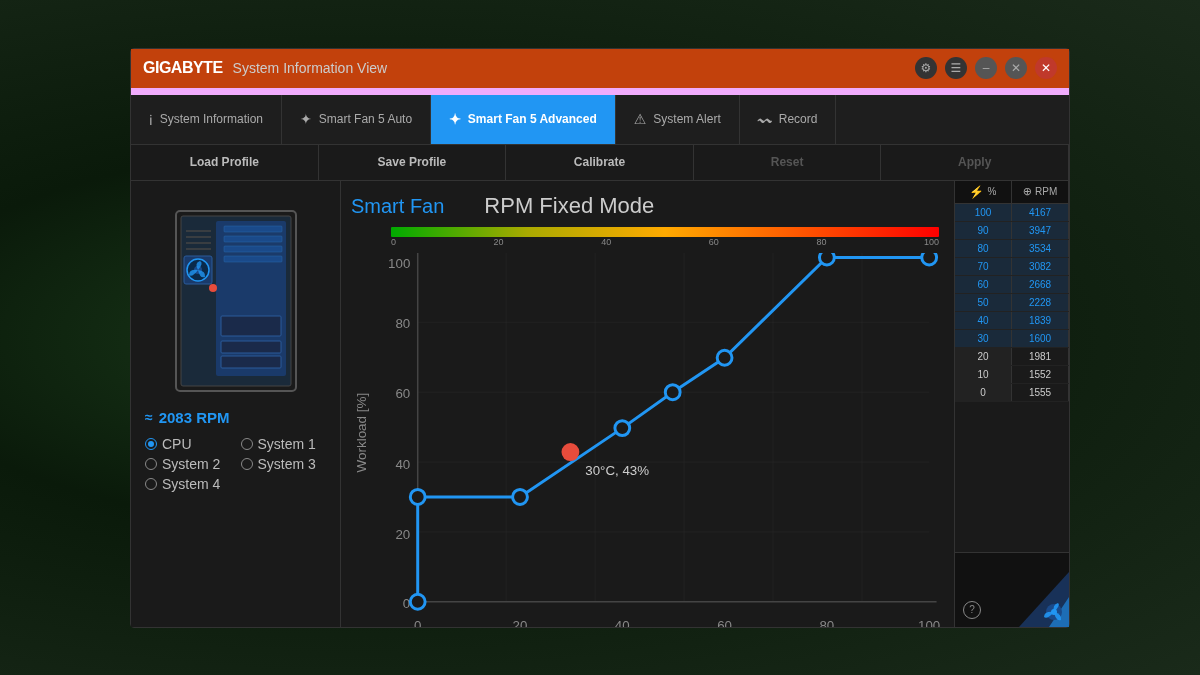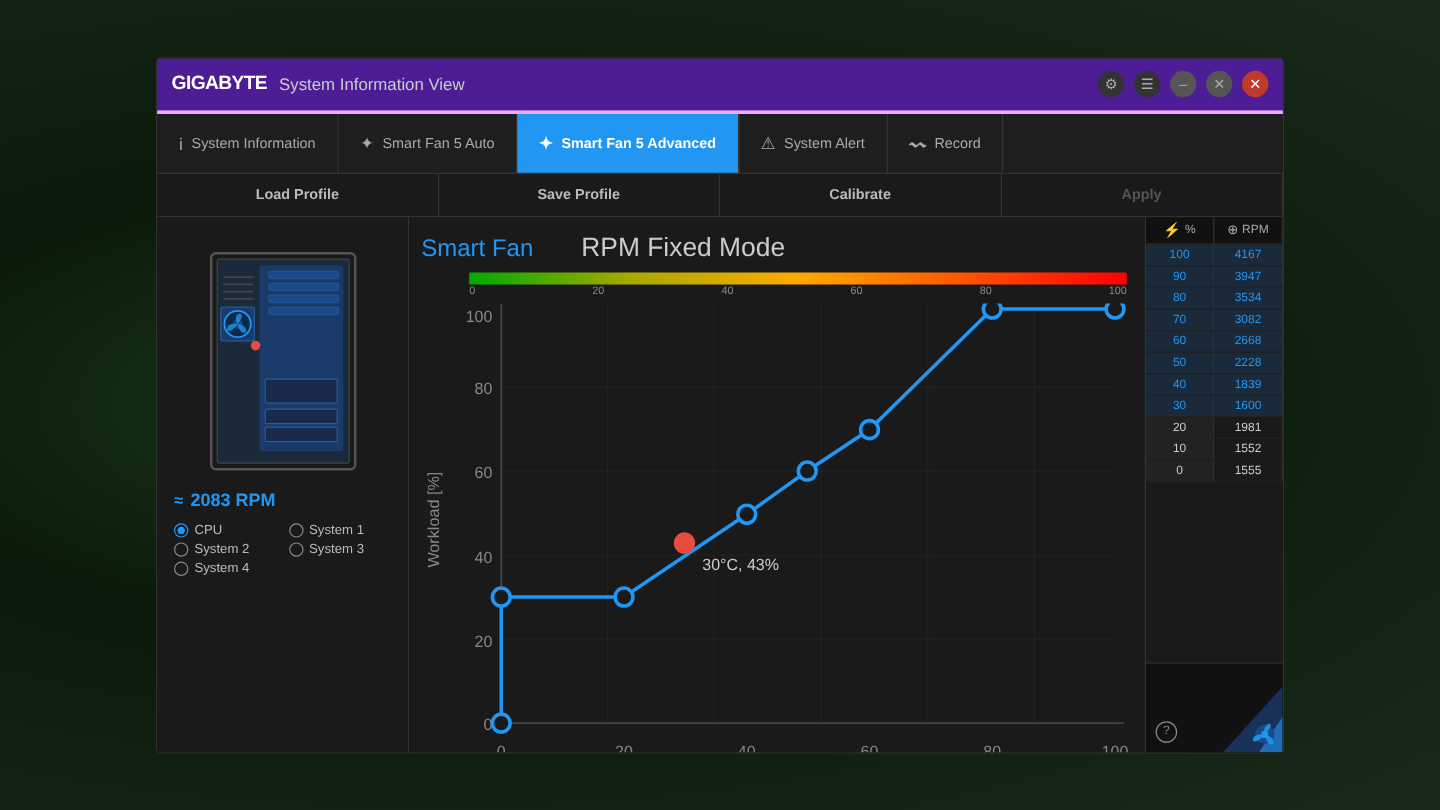--- a/index.html
+++ b/index.html
@@ -26,26 +26,26 @@
       height: 580px;
       background: #1a1a1a;
       border: 1px solid #333;
       border-radius: 4px;
       display: flex;
       flex-direction: column;
       z-index: 1;
     }
     
     .title-bar {
-      background: #4c1d95;
+      background: #c2410c;
       height: 46px;
       display: flex;
       align-items: center;
       padding: 0 12px;
-      border-bottom: 3px solid #f0abfc;
+      border-bottom: 7px solid #f0abfc;
       flex-shrink: 0;
     }
     .title-logo {
       font-weight: 900;
       font-size: 16px;
       color: white;
       letter-spacing: -0.5px;
       margin-right: 10px;
     }
     .title-text {
@@ -163,21 +163,21 @@
     }
     .fan-grid {
       display: grid;
       grid-template-columns: 1fr 1fr;
       gap: 4px 10px;
     }
     .fan-item {
       display: flex;
       align-items: center;
       gap: 5px;
-      font-size: 11px;
+      font-size: 14px;
       color: #bbb;
     }
     .radio-circle {
       width: 12px;
       height: 12px;
       border-radius: 50%;
       border: 1.5px solid #888;
       display: flex;
       align-items: center;
       justify-content: center;
@@ -364,20 +364,21 @@
     <div class="tab">
       <span class="tab-icon">〰</span>
       <span>Record</span>
     </div>
   </div>
 
   <div class="toolbar">
     <div class="toolbar-item">Load Profile</div>
     <div class="toolbar-item">Save Profile</div>
     <div class="toolbar-item">Calibrate</div>
+    <div class="toolbar-item disabled">Reset</div>
     <div class="toolbar-item disabled">Apply</div>
   </div>
 
   <div class="main-content">
 
     <div class="left-panel">
 
       <div class="pc-illustration">
         <svg width="160" height="200" viewBox="0 0 160 200">
 

